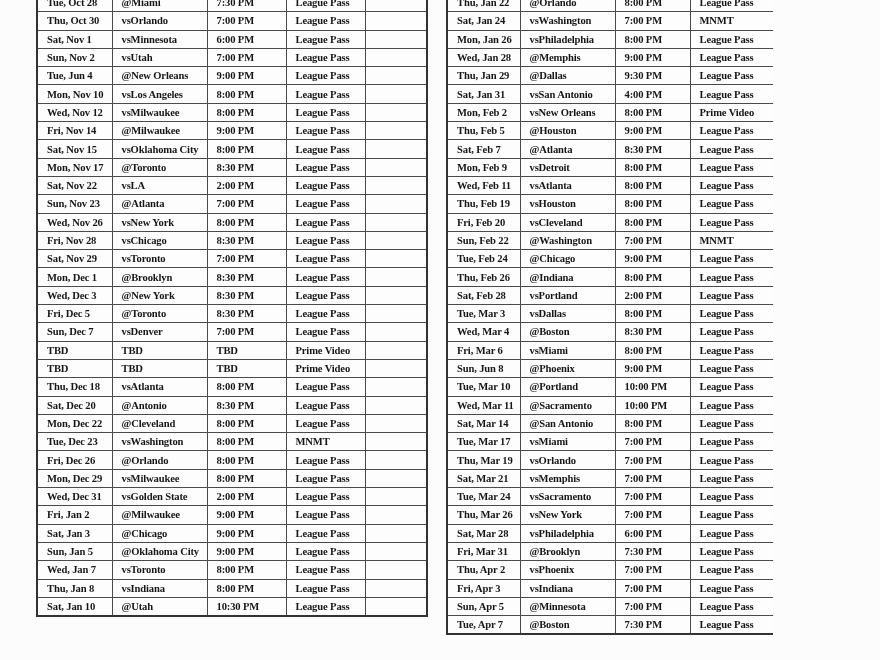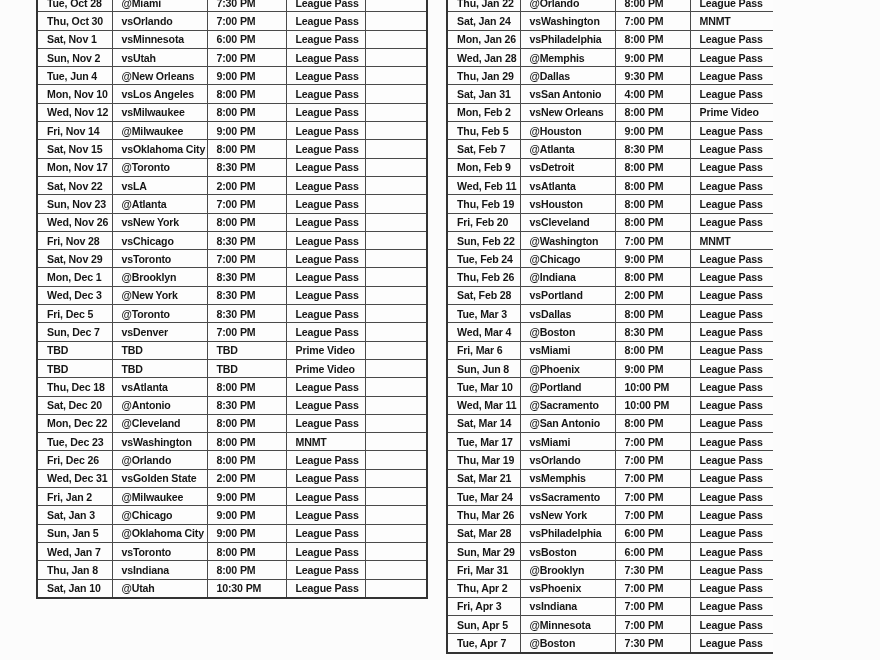--- a/index.html
+++ b/index.html
@@ -11,20 +11,21 @@
     height: 660px;
     background: #fcfcfc;
     overflow: hidden;
     font-family: "Liberation Sans", sans-serif;
   }
   .page {
     position: relative;
     width: 773px;
     height: 660px;
     overflow: hidden;
+    font-family: Liberation Serif, serif;
   }
   table.schedule {
     position: absolute;
     top: -8px;
     border-collapse: collapse;
     table-layout: fixed;
     width: 390px;
     border: 2px solid #333333;
   }
   table.schedule.left  { left: 36px; }
@@ -247,20 +248,27 @@
           <td class="empty-col"></td>
         </tr>
         <tr>
           <td>Fri, Dec 26</td>
           <td>@Orlando</td>
           <td>8:00 PM</td>
           <td>League Pass</td>
           <td class="empty-col"></td>
         </tr>
         <tr>
+          <td>Mon, Dec 29</td>
+          <td>vsMilwaukee</td>
+          <td>8:00 PM</td>
+          <td>League Pass</td>
+          <td class="empty-col"></td>
+        </tr>
+        <tr>
           <td>Wed, Dec 31</td>
           <td>vsGolden State</td>
           <td>2:00 PM</td>
           <td>League Pass</td>
           <td class="empty-col"></td>
         </tr>
         <tr>
           <td>Fri, Jan 2</td>
           <td>@Milwaukee</td>
           <td>9:00 PM</td>
@@ -518,27 +526,20 @@
           <td class="empty-col"></td>
         </tr>
         <tr>
           <td>Sat, Mar 28</td>
           <td>vsPhiladelphia</td>
           <td>6:00 PM</td>
           <td>League Pass</td>
           <td class="empty-col"></td>
         </tr>
         <tr>
-          <td>Sun, Mar 29</td>
-          <td>vsBoston</td>
-          <td>6:00 PM</td>
-          <td>League Pass</td>
-          <td class="empty-col"></td>
-        </tr>
-        <tr>
           <td>Fri, Mar 31</td>
           <td>@Brooklyn</td>
           <td>7:30 PM</td>
           <td>League Pass</td>
           <td class="empty-col"></td>
         </tr>
         <tr>
           <td>Thu, Apr 2</td>
           <td>vsPhoenix</td>
           <td>7:00 PM</td>

